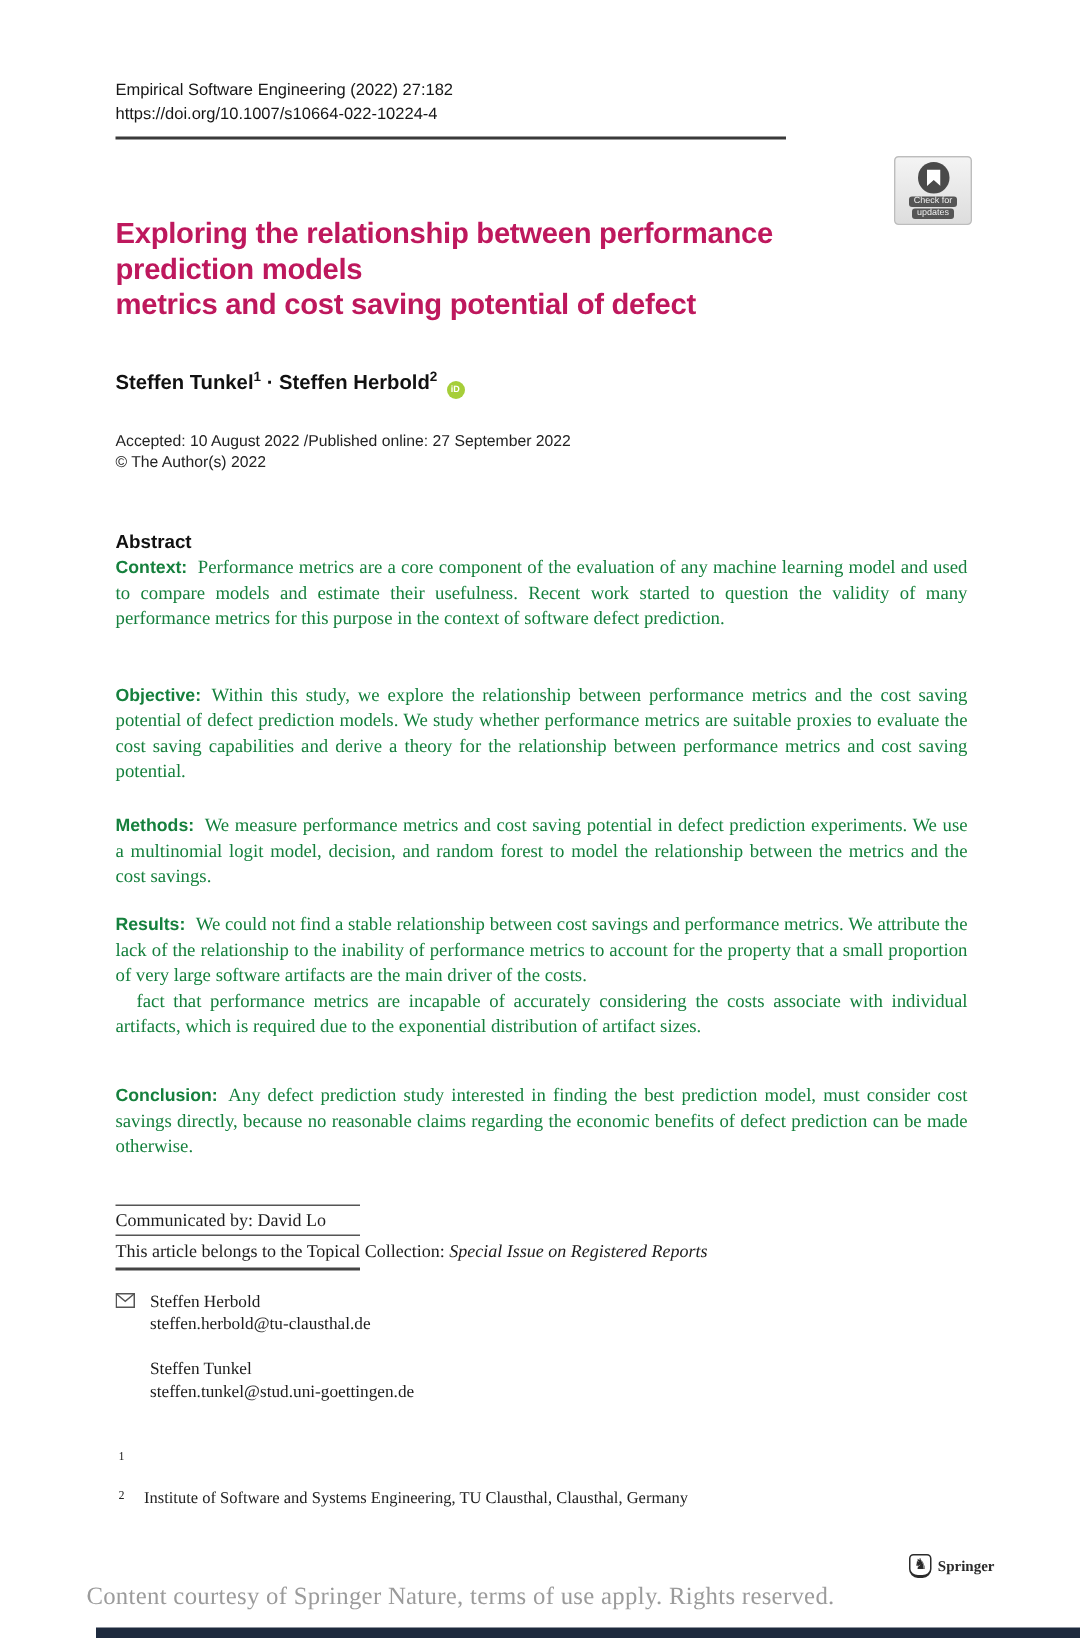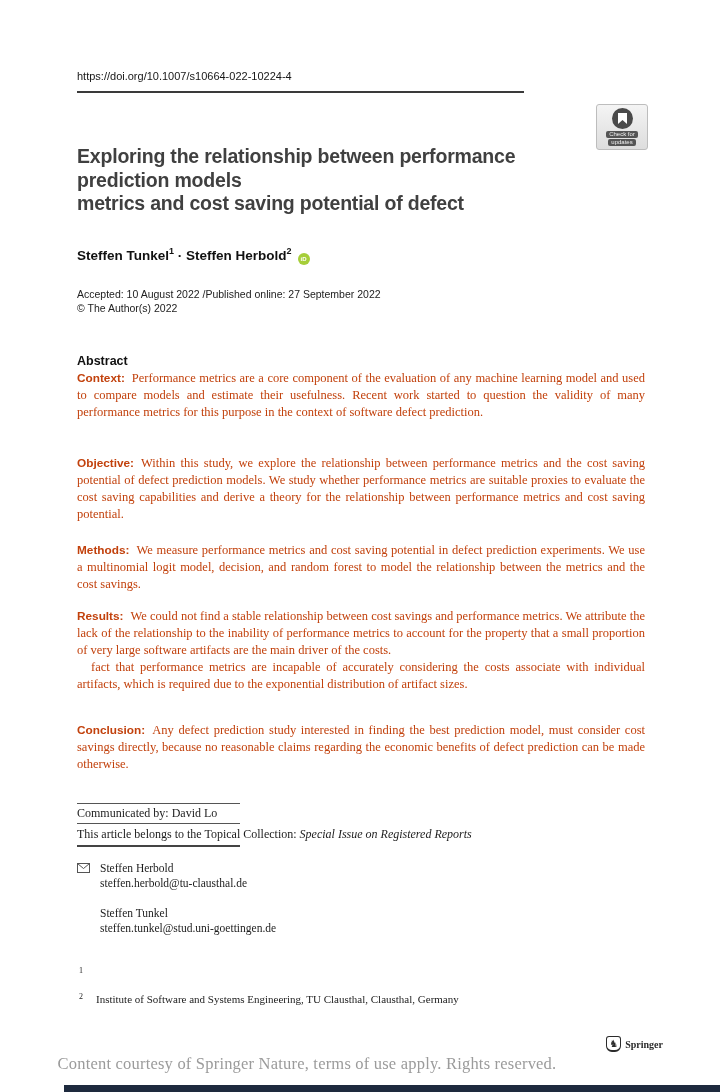--- a/index.html
+++ b/index.html
@@ -13,33 +13,33 @@
   .hdr-rule { left:77px; top:91px; width:447px; height:2px; background:#3a3a3a; }
 
   .badge { left:596px; top:104px; width:52px; height:46px; background:linear-gradient(#f4f4f4,#dddddd);
            border:1px solid #bdbdbd; border-radius:3px; text-align:center; cursor:pointer; }
   .badge-circle { width:21px; height:21px; border-radius:50%; background:#4a4a4a; margin:3px auto 2px;
                   display:flex; align-items:center; justify-content:center; }
   .badge-pill { display:block; margin:0 auto 1px; background:#555555; color:#f0f0f0; font-size:6px;
                 line-height:7px; padding:0 3px; border-radius:2px; width:max-content; }
 
   .title { left:77px; top:145px; width:460px; font-size:19.5px; line-height:23.5px; font-weight:bold;
-           color:#404040; letter-spacing:-0.2px; }
+           color:#be185d; letter-spacing:-0.2px; }
 
   .authors { left:77px; top:246px; font-size:13.5px; font-weight:bold; color:#111; }
   .authors sup { font-size:9px; }
   .orcid { display:inline-block; width:12px; height:12px; border-radius:50%; background:#a6ce39;
            color:#ffffff; font-size:6px; line-height:12px; text-align:center; vertical-align:-1px;
            margin-left:6px; font-family:"Liberation Sans",sans-serif; font-weight:bold; }
 
   .meta { left:77px; width:568px; font-size:10.5px; line-height:14px; color:#222; }
 
   .abstract-h { left:77px; top:354px; font-size:12.5px; font-weight:bold; color:#111; }
 
-  .para { left:77px; width:568px; font-size:12.5px; line-height:17px; text-align:justify; color:#c2410c; }
+  .para { left:77px; width:568px; font-size:12.5px; line-height:17px; text-align:justify; color:#15803d; }
   .lead { font-family:"Liberation Sans",sans-serif; font-weight:bold; font-size:11.8px; margin-right:7px; }
   .cont { text-indent:14px; }
 
   .fn-rule { left:77px; width:163px; height:1px; background:#555; }
   .fn-rule.thick { height:2px; background:#444; }
   .fn-text { left:77px; width:568px; font-size:12px; line-height:15px; color:#1c1c1c; }
 
   .contact { left:77px; width:500px; font-size:11.5px; line-height:14px; color:#1c1c1c; display:flex; gap:9px; }
   .env { width:14px; padding-top:1px; flex:0 0 14px; }
   .contact .lines div { margin-bottom:1px; }
@@ -56,20 +56,21 @@
   .notice { left:0; top:1054px; width:614px; text-align:center; font-size:16.5px; letter-spacing:0.2px;
             color:#9b9b9b; }
 
   .bottom-bar { left:64px; top:1085px; width:656px; height:7px; background:#1e2a3e; }
 </style>
 </head>
 <body>
 
 <div class="page">
 
+  <div class="abs hdr-line sans" style="top:53px">Empirical Software Engineering (2022) 27:182</div>
   <div class="abs hdr-line sans" style="top:69px">https://doi.org/10.1007/s10664-022-10224-4</div>
   <div class="abs hdr-rule"></div>
 
   <div class="abs badge sans">
     <div class="badge-circle">
       <svg width="9" height="11" viewBox="0 0 9 11">
           <path d="M0 0 h9 v11 l-4.5 -4 l-4.5 4 z" fill="#ffffff"></path>
         </svg>
     </div>
     <span class="badge-pill">Check for</span>

